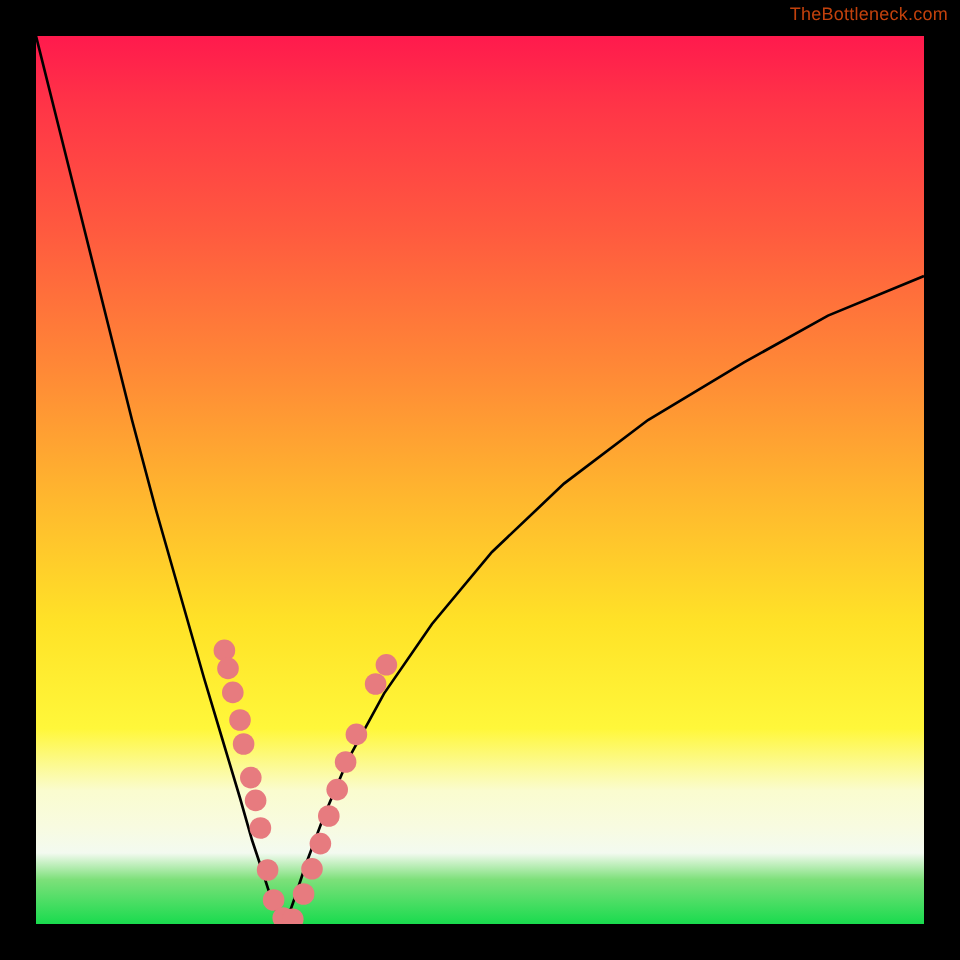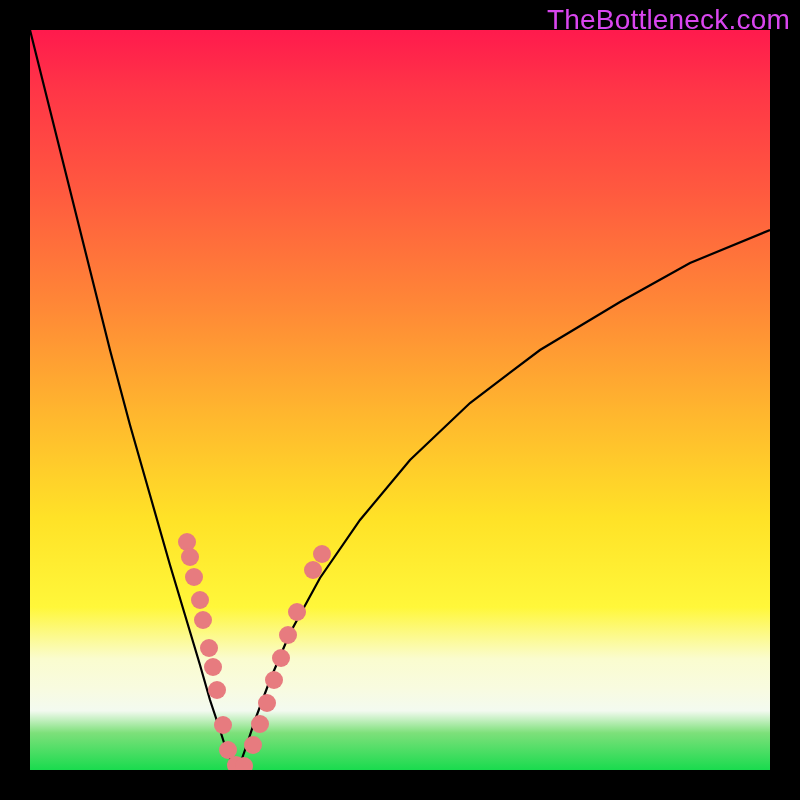--- a/index.html
+++ b/index.html
@@ -39,22 +39,22 @@
       #f8fbe0 89%,
       #f3faf0 92%,
       #7de07a 95%,
       #19db4e 100%
     );
   }
   .watermark {
     position: absolute;
     top: 4px;
     right: 10px;
-    color: #d946ef;
-    font-size: 28px;
+    color: #c2410c;
+    font-size: 15px;
     font-weight: 500;
     letter-spacing: 0.2px;
   }
   svg.curves {
     position: absolute;
     left: 0;
     top: 0;
     width: 740px;
     height: 740px;
   }

